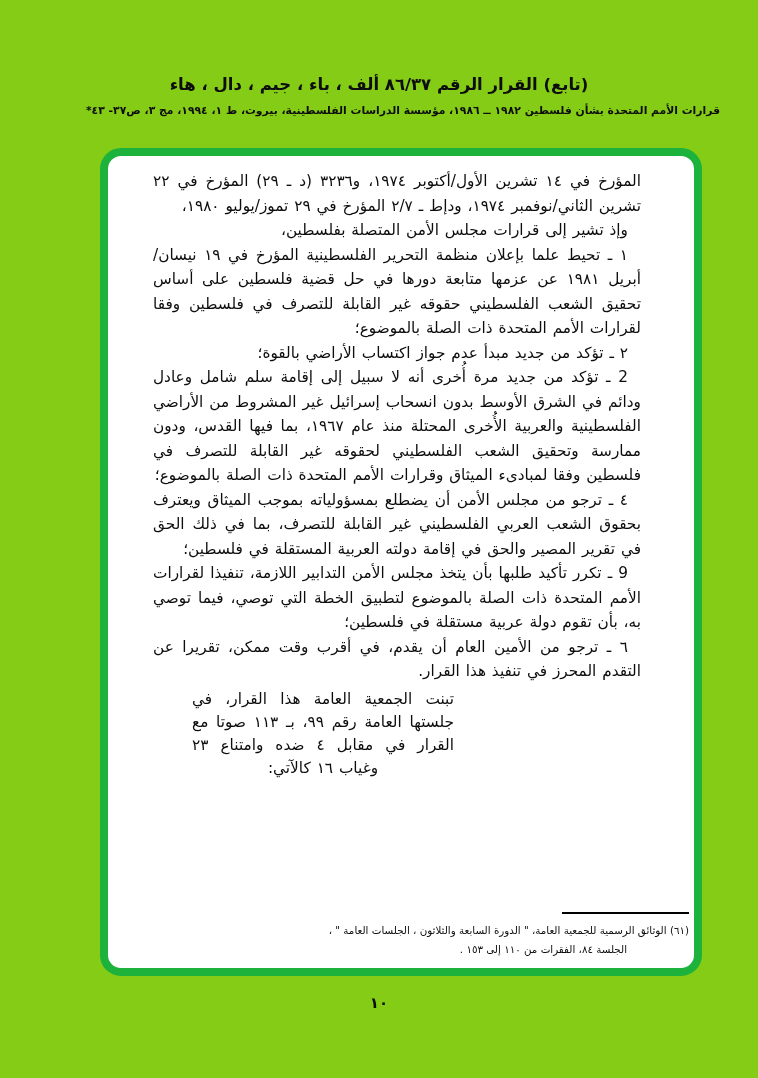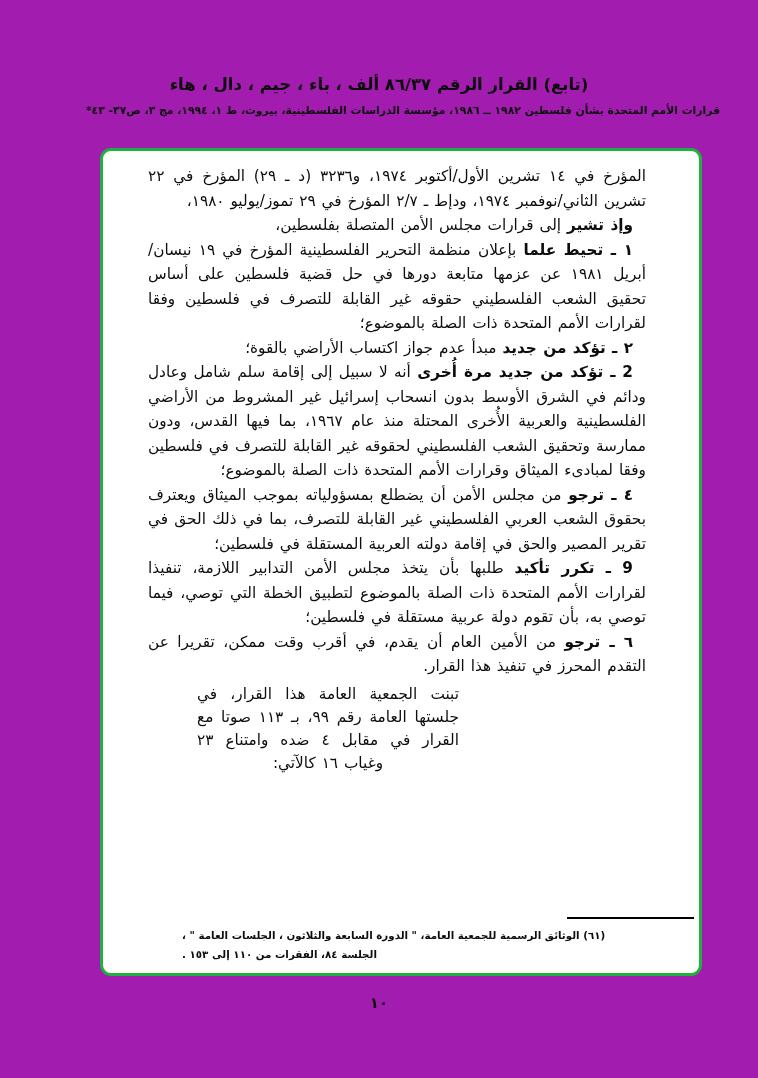--- a/index.html
+++ b/index.html
@@ -1,21 +1,21 @@
 <!DOCTYPE html>
 <html lang="ar" dir="rtl"><head>
 <meta charset="utf-8">
 <style>
   * { margin: 0; padding: 0; box-sizing: border-box; }
   html, body { background: #ffffff; }
   .page {
     position: relative;
     width: 758px;
     height: 1078px;
-    background: #a21caf;
+    background: #84cc16;
     overflow: hidden;
     direction: rtl;
     font-family: "DejaVu Sans", sans-serif;
     color: #0d0d0d;
   }
   .header-title {
     position: absolute;
     top: 75px; left: 0; right: 0;
     text-align: center;
     font-size: 16.5px;
@@ -27,60 +27,60 @@
     top: 104px; left: 0; right: 0;
     text-align: center;
     font-size: 10.8px;
     font-weight: bold;
     margin-left: 48px;
   }
   .frame {
     position: absolute;
     top: 148px; left: 100px;
     width: 602px; height: 828px;
-    border: 3px solid #0f172a;
-    border-radius: 11px;
+    border: 8px solid #0f172a;
+    border-radius: 21px;
     background: #ffffff;
   }
   .content {
     position: absolute;
     top: 0; right: 0; left: 0;
     padding: 13px 53px 0 45px;
   }
   .para {
     font-size: 15.3px;
     line-height: 24.5px;
     text-align: justify;
     word-spacing: 1px;
   }
   .para.indent { text-indent: 13px; }
-  .lead { font-weight: bold; }
+  .lead { font-weight: normal; }
   .para sup {
     font-size: 9px;
     line-height: 0;
     vertical-align: super;
   }
   .adoption {
     width: 262px;
     margin: 4px 187px 12px 0;
     font-size: 15.3px;
     line-height: 23px;
     text-align: justify;
     text-align-last: center;
     word-spacing: 1px;
   }
   .footnote {
     position: absolute;
     right: 5px;
     bottom: 9px;
     width: 512px;
     font-size: 10.3px;
-    font-weight: bold;
+    font-weight: normal;
     line-height: 19px;
-    text-align: left;
+    text-align: right;
   }
   .fn-sep {
     width: 127px;
     border-top: 2px solid #000000;
     margin-bottom: 7px;
   }
   .fn-line2 { padding-right: 62px; }
   .page-number {
     position: absolute;
     top: 994px; left: 0; right: 0;

